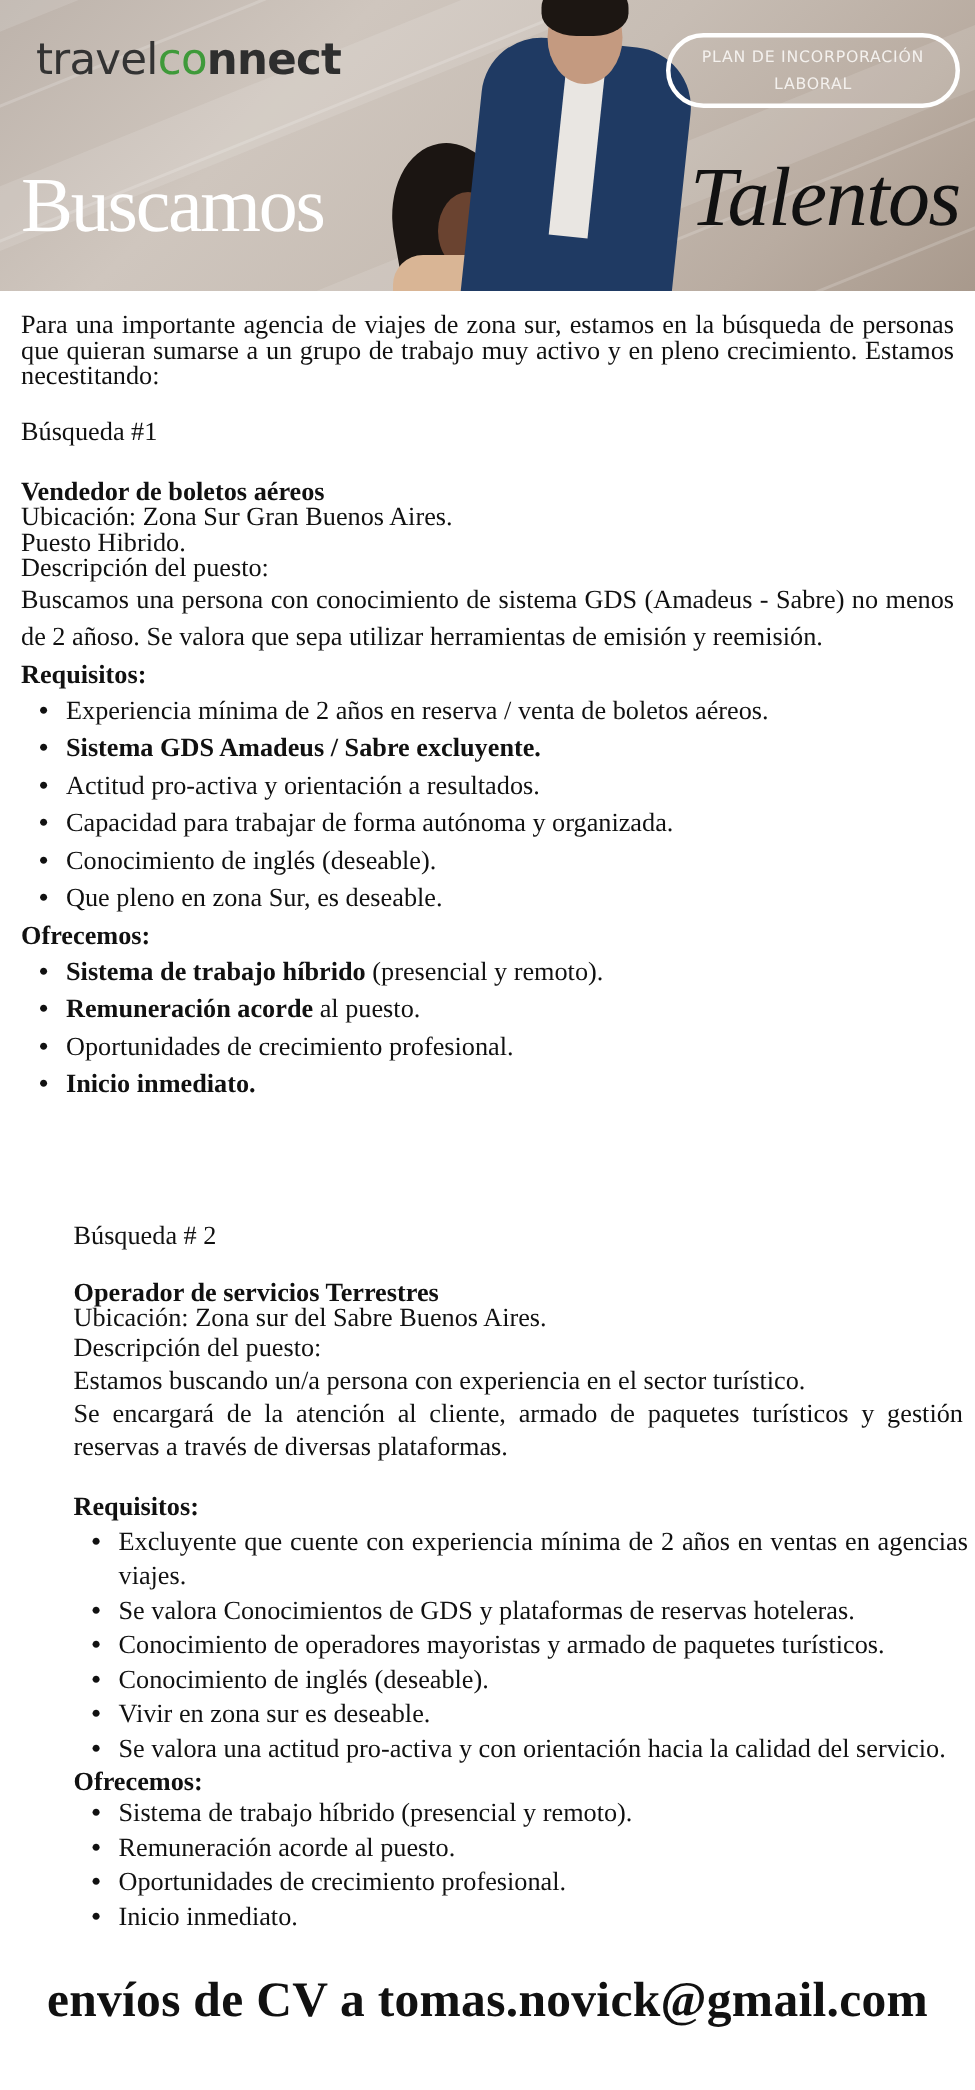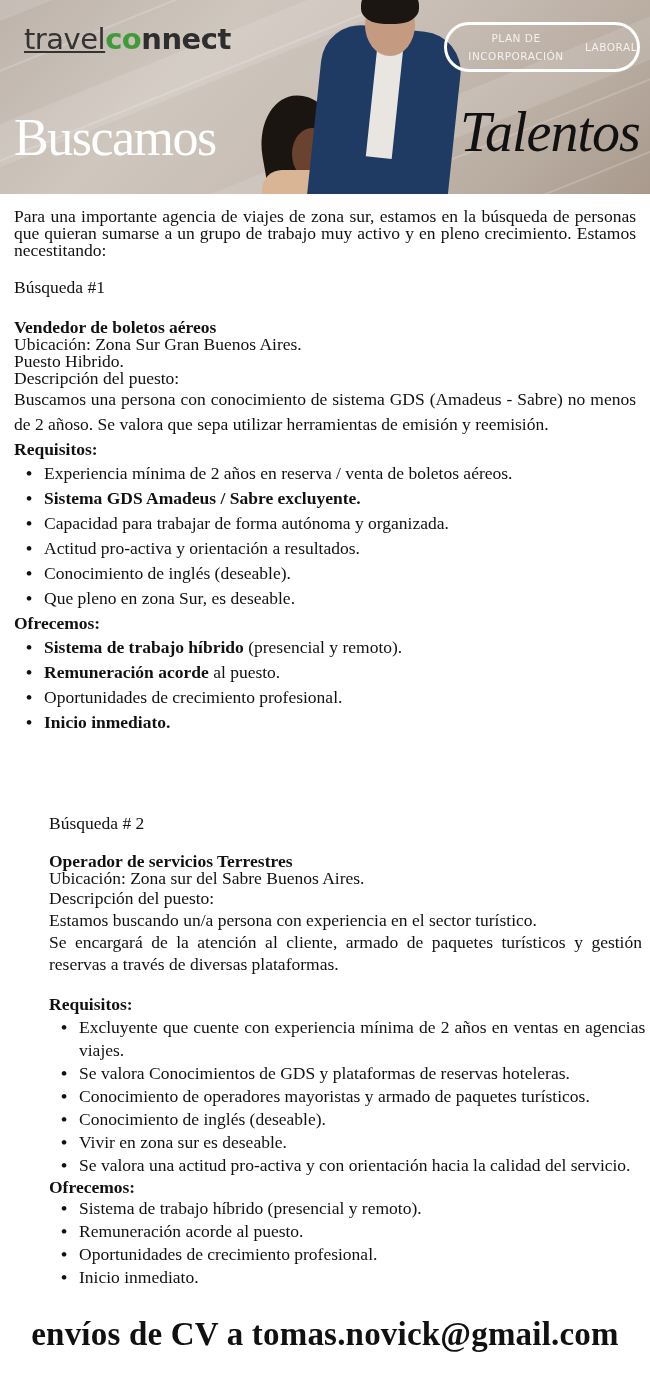--- a/index.html
+++ b/index.html
@@ -11,26 +11,26 @@
   .hero .tone { position: absolute; background: rgba(255,255,255,0.12); width: 900px; height: 40px; transform-origin: left center; }
   .person-man-body { position: absolute; left: 315px; top: 28px; width: 140px; height: 190px; background: #1f3a63; border-radius: 40px 40px 0 0; transform: rotate(6deg); }
   .person-man-shirt { position: absolute; left: 372px; top: 38px; width: 26px; height: 120px; background: #e9e6e2; transform: rotate(6deg); }
   .person-man-head { position: absolute; left: 365px; top: -6px; width: 50px; height: 62px; background: #c49a80; border-radius: 50%; }
   .person-man-hair { position: absolute; left: 361px; top: -14px; width: 58px; height: 38px; background: #1c1612; border-radius: 50% 50% 40% 40%; }
   .person-woman-hair { position: absolute; left: 262px; top: 95px; width: 80px; height: 110px; background: #1b1512; border-radius: 50% 50% 30% 30%; transform: rotate(-10deg); }
   .person-woman-face { position: absolute; left: 292px; top: 128px; width: 40px; height: 52px; background: #6a4330; border-radius: 50%; }
   .person-woman-coat { position: absolute; left: 262px; top: 170px; width: 90px; height: 60px; background: #d9b595; border-radius: 20px 20px 0 0; }
 
   .logo { position: absolute; left: 24px; top: 22px; font-family: "DejaVu Sans", sans-serif; font-size: 29px; letter-spacing: -0.5px; color: #333; }
-  .logo .thin { font-weight: normal; text-decoration: underline; }
-  .logo .infinity { color: #3f9a3a; font-weight: bold; }
+  .logo .thin { font-weight: normal; }
+  .logo .infinity { color: #3f9a3a; font-weight: normal; }
   .logo .bold { font-weight: bold; color: #2e2e2e; }
 
   .plan-pill { position: absolute; left: 444px; top: 22px; width: 190px; height: 44px; border: 3px solid #ffffff; border-radius: 28px;
-    display: flex; flex-direction: row; align-items: center; justify-content: center; color: #f4f1ee; font-family: "DejaVu Sans", sans-serif; font-size: 10.5px; letter-spacing: 0.5px; line-height: 18px; text-align: center; }
+    display: flex; flex-direction: column; align-items: center; justify-content: center; color: #f4f1ee; font-family: "DejaVu Sans", sans-serif; font-size: 10.5px; letter-spacing: 0.5px; line-height: 18px; text-align: center; }
 
   .hero-title-left { position: absolute; left: 14px; top: 108px; font-family: "Liberation Serif", serif; font-size: 52px; color: #ffffff; letter-spacing: -1.5px; }
   .hero-title-right { position: absolute; left: 460px; top: 100px; font-family: "Liberation Serif", serif; font-style: italic; font-size: 56px; color: #111; letter-spacing: -1px; }
 
   .content { position: absolute; left: 14px; top: 208px; width: 622px; font-size: 17.5px; line-height: 17px; }
   .para { text-align: justify; margin: 0; }
   .gap { height: 17px; }
   .heading-bold { font-weight: bold; }
   .desc { text-align: justify; line-height: 25px; margin: 0; }
   .section-label { font-weight: bold; line-height: 24px; margin: 0; }
@@ -87,22 +87,22 @@
   <div class="gap"></div>
   <div class="heading-bold" style="line-height:17px;margin-top:4px;">Vendedor de boletos aéreos</div>
   <div>Ubicación: Zona Sur Gran Buenos Aires.</div>
   <div>Puesto Hibrido.</div>
   <div>Descripción del puesto:</div>
   <p class="desc">Buscamos una persona con conocimiento de sistema GDS (Amadeus - Sabre) no menos de 2 añoso. Se valora que sepa utilizar herramientas de emisión y reemisión.</p>
   <div class="section-label">Requisitos:</div>
   <ul class="bullets">
     <li>Experiencia mínima de 2 años en reserva / venta de boletos aéreos.</li>
     <li class="b">Sistema GDS Amadeus / Sabre excluyente.</li>
+    <li>Actitud pro-activa y orientación a resultados.</li>
     <li>Capacidad para trabajar de forma autónoma y organizada.</li>
-    <li>Actitud pro-activa y orientación a resultados.</li>
     <li>Conocimiento de inglés (deseable).</li>
     <li>Que pleno en zona Sur, es deseable.</li>
   </ul>
   <div class="section-label">Ofrecemos:</div>
   <ul class="bullets">
     <li><span class="b">Sistema de trabajo híbrido</span><span> (presencial y remoto).</span></li>
     <li><span class="b">Remuneración acorde</span><span> al puesto.</span></li>
     <li><span class="b"></span><span>Oportunidades de crecimiento profesional.</span></li>
     <li><span class="b">Inicio inmediato.</span><span></span></li>
   </ul>

